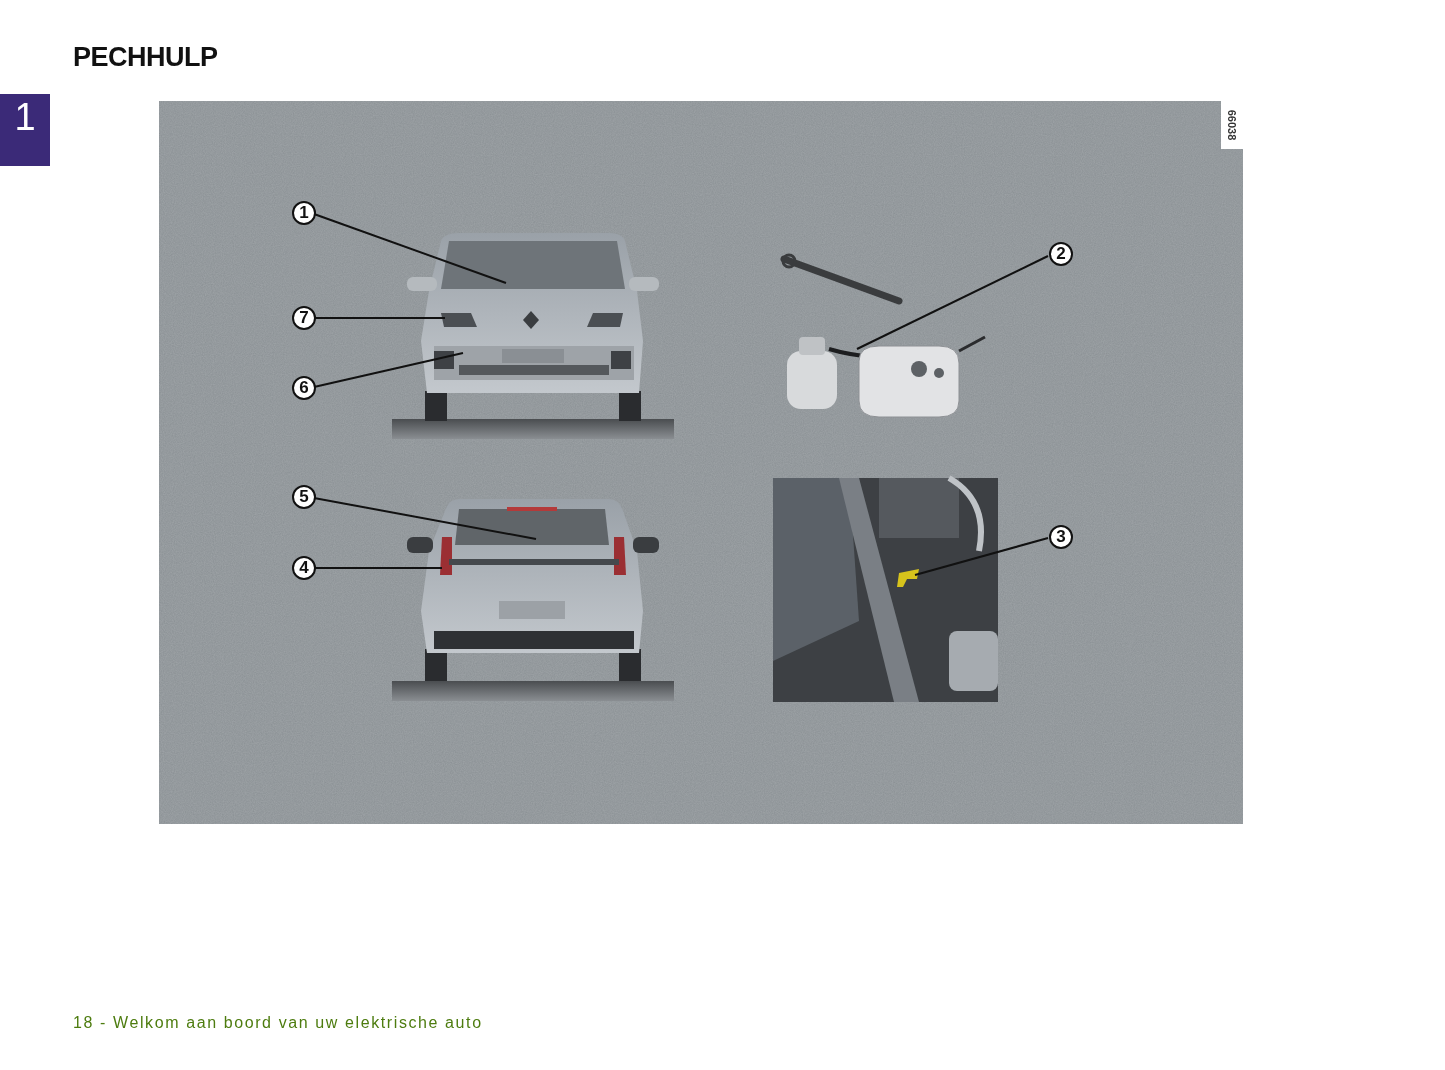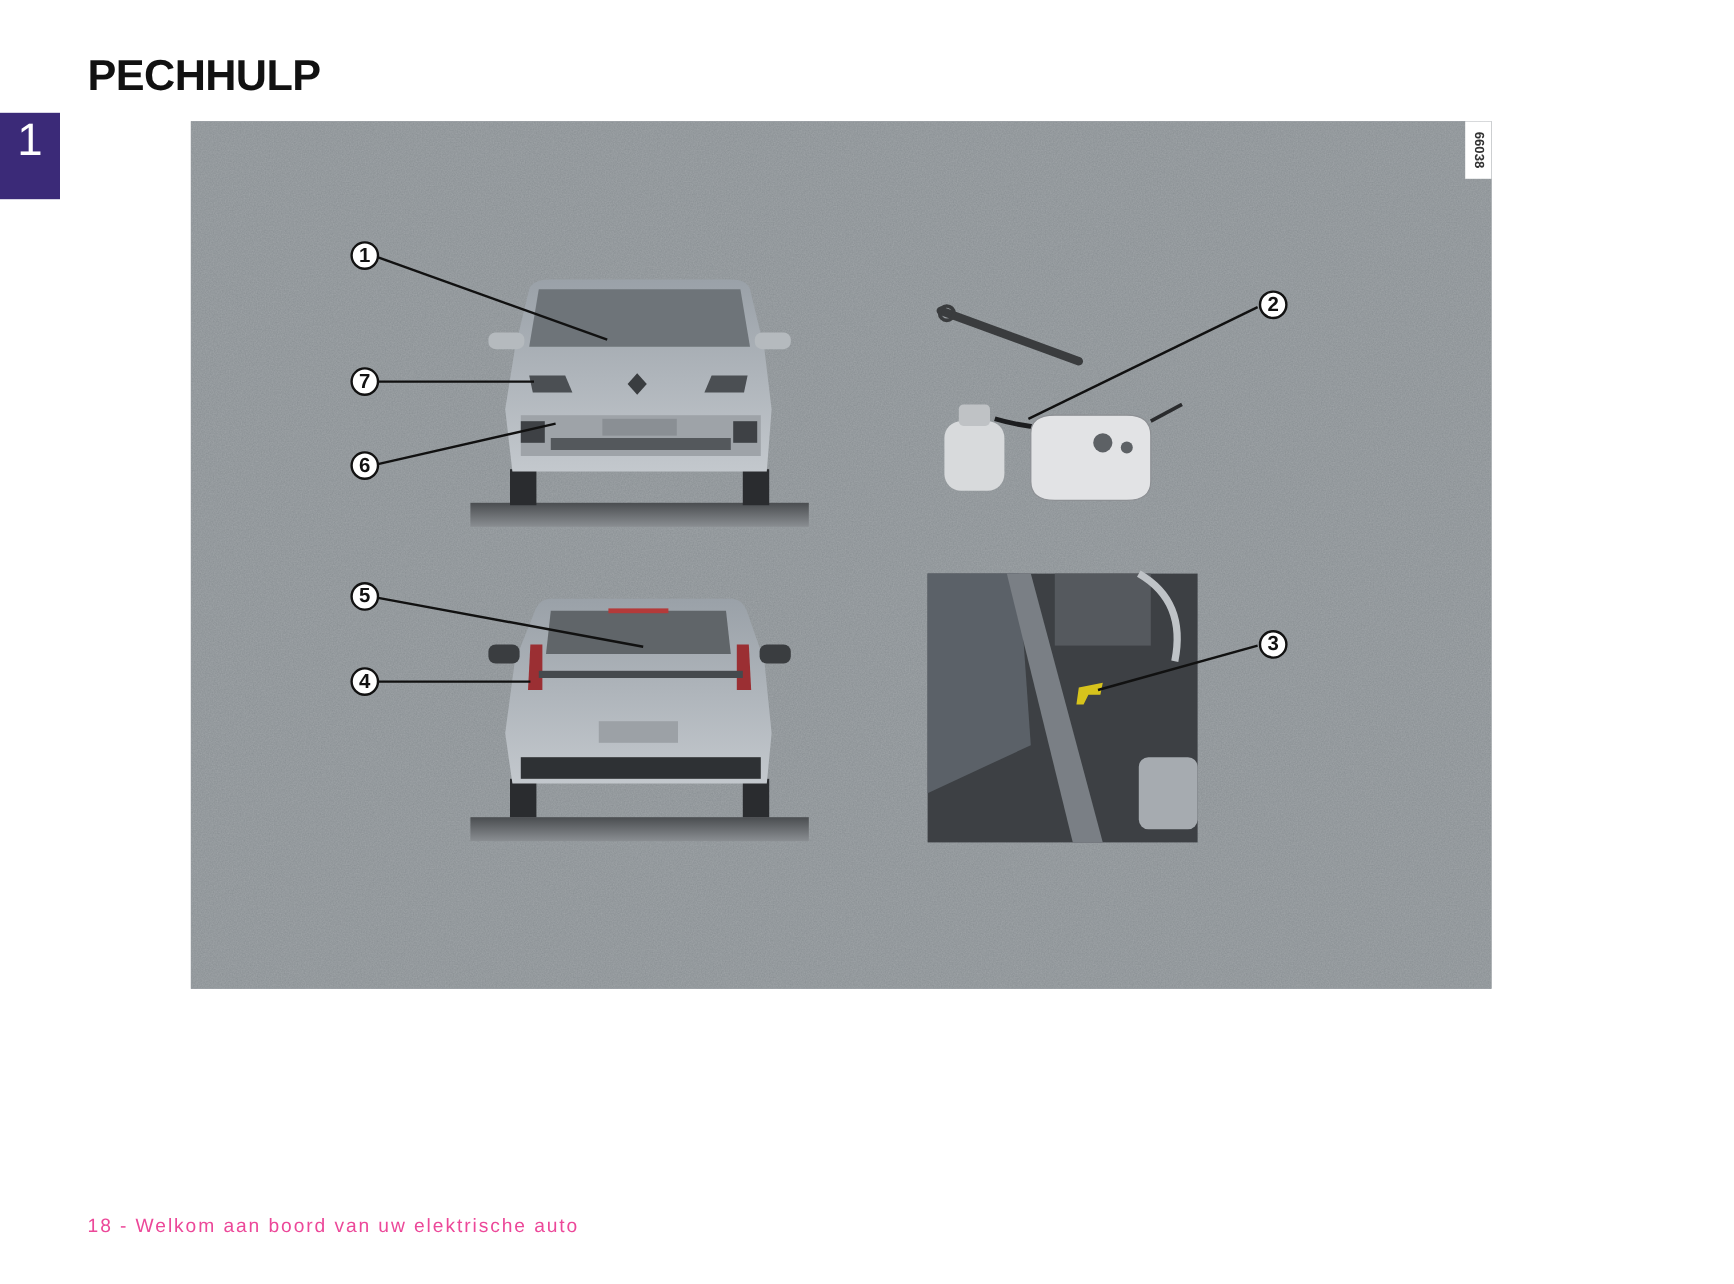--- a/index.html
+++ b/index.html
@@ -1,33 +1,33 @@
 <!DOCTYPE html>
 <html><head>
 <meta charset="utf-8">
 <style>
   html, body { margin:0; padding:0; background:#ffffff; }
   body { width:1445px; height:1070px; position:relative; overflow:hidden;
          font-family:"Liberation Sans", sans-serif; color:#111; }
-  .page-title { position:absolute; left:73px; top:42px; font-size:36px; font-weight:bold;
+  .page-title { position:absolute; left:73px; top:42px; font-size:27px; font-weight:bold;
                 letter-spacing:-0.5px; color:#111; }
   .chapter-tab { position:absolute; left:0; top:94px; width:50px; height:72px; background:#3b2a78;
                  color:#fff; font-size:38px; display:flex; justify-content:center; padding-top:2px;
                  box-sizing:border-box; }
   .figure { position:absolute; left:159px; top:101px; width:1084px; height:723px;
             background:#8a9094; overflow:hidden; }
   .figure svg.bg { position:absolute; left:0; top:0; }
   .fig-ref { position:absolute; right:0; top:0; width:22px; height:48px; background:#ffffff;
              display:flex; align-items:center; justify-content:center; }
   .fig-ref span { display:block; transform:rotate(90deg); font-size:11px; font-weight:bold;
                   color:#333; white-space:nowrap; }
   .callout { position:absolute; width:24px; height:24px; border-radius:50%; background:#fff;
              border:2px solid #111; box-sizing:border-box; display:flex; align-items:center;
              justify-content:center; font-weight:bold; font-size:17px; color:#111; }
-  .footer { position:absolute; left:73px; top:1014px; font-size:16px; letter-spacing:1.6px; color:#ec4899; }
+  .footer { position:absolute; left:73px; top:1014px; font-size:16px; letter-spacing:1.6px; color:#4d7c0f; }
 </style>
 </head>
 <body>
 
 <div class="page-title">PECHHULP</div>
 <div class="chapter-tab">1</div>
 
 <div class="figure">
   <svg class="bg" width="1084" height="723" viewBox="0 0 1084 723">
     <defs>

